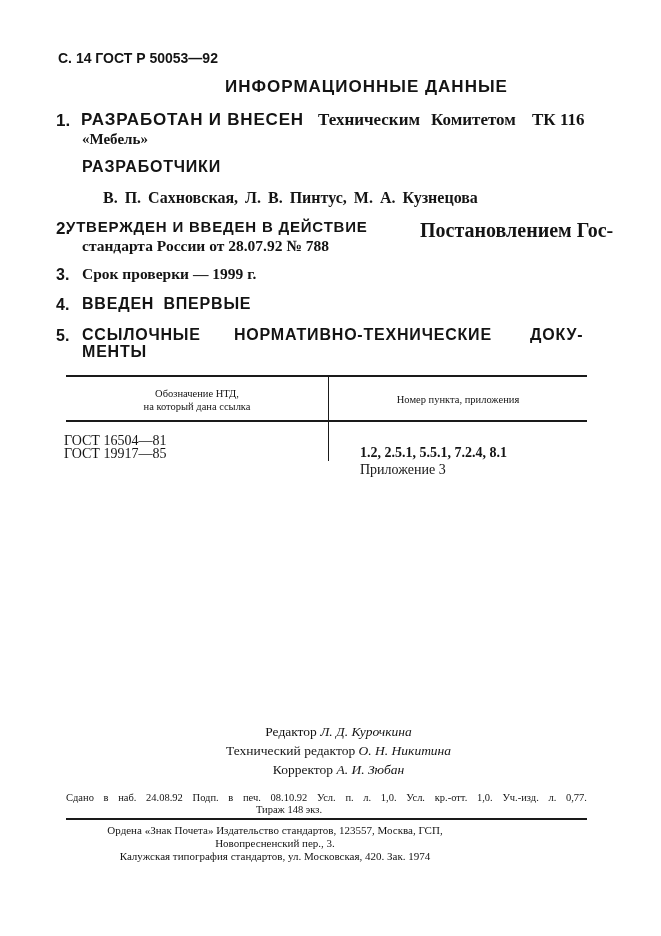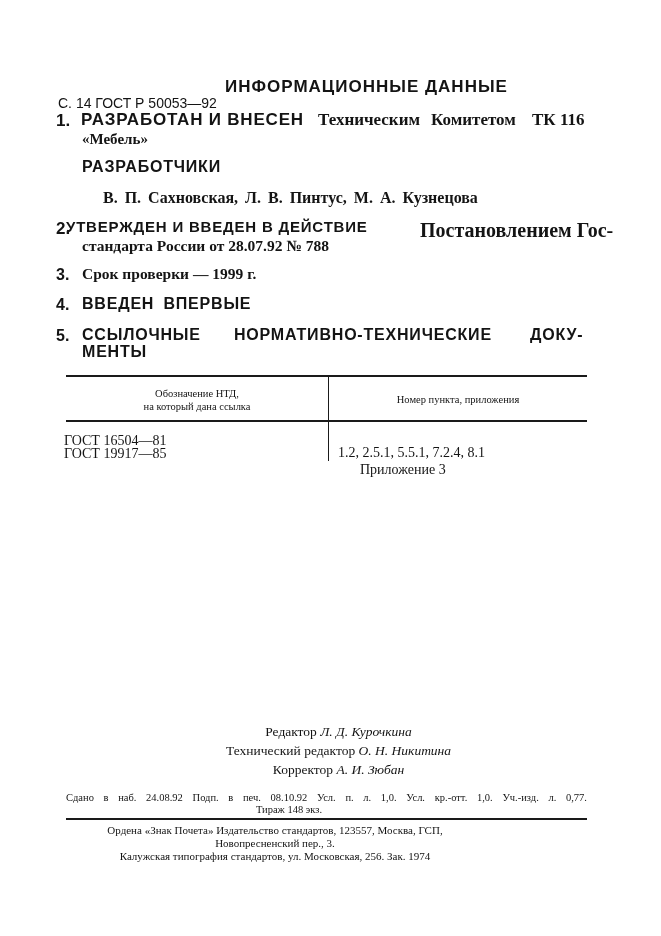--- a/index.html
+++ b/index.html
@@ -4,21 +4,21 @@
   <style>
     html, body { margin: 0; padding: 0; background: #ffffff; }
     body {
       width: 661px; height: 936px; position: relative; overflow: hidden;
       font-family: "Liberation Serif", "DejaVu Serif", serif;
       color: #141414;
     }
     .abs { position: absolute; white-space: nowrap; }
     .heading { font-family: "Liberation Sans", "DejaVu Sans", sans-serif; font-weight: bold; letter-spacing: 1px; }
 
-    .page-header { left: 58px; top: 50px; font-size: 14px; font-weight: normal; font-family: "Liberation Sans", sans-serif; margin-top: 45px; }
+    .page-header { left: 58px; top: 50px; font-size: 14px; font-weight: bold; font-family: "Liberation Sans", sans-serif; }
     .title { left: 0; width: 661px; text-align: center; top: 77px; font-size: 17px; margin-left: 36px; }
 
     .item-num { font-size: 16px; font-weight: bold; font-family: "Liberation Sans", sans-serif; }
     .sans-b { font-family: "Liberation Sans", sans-serif; font-weight: bold; letter-spacing: 0.8px; }
     .serif-b { font-family: "Liberation Serif", serif; font-weight: bold; }
 
     .hr { position: absolute; background: #1a1a1a; }
     .vr { position: absolute; background: #1a1a1a; width: 1px; }
 
     .th { font-size: 10.5px; text-align: center; line-height: 13px; }
@@ -85,21 +85,21 @@
     <div>на который дана ссылка</div>
   </div>
   <div class="abs th" style="left:329px; width:258px; top:393px;">Номер пункта, приложения</div>
 
   <div>
     <span class="abs td" style="left:64px; top:434px;">ГОСТ 16504—81</span>
     <span class="abs td" style="left:360px; top:433px;margin-top:30px;">Приложение 3</span>
   </div>
   <div>
     <span class="abs td" style="left:64px; top:447px;">ГОСТ 19917—85</span>
-    <span class="abs td" style="left:338px; top:446px;">1.2, 2.5.1, 5.5.1, 7.2.4, 8.1</span>
+    <span class="abs td" style="left:360px; top:446px;font-weight:bold;">1.2, 2.5.1, 5.5.1, 7.2.4, 8.1</span>
   </div>
 </div>
 
 <div class="abs credits" style="top:722px;">
   <div>
     <span>Редактор</span>
     <i>Л. Д. Курочкина</i>
   </div>
   <div>
     <span>Технический редактор</span>
@@ -111,14 +111,14 @@
   </div>
 </div>
 
 <div class="abs imprint" style="left:66px; width:521px; top:792px; text-align:justify; text-align-last:justify; word-spacing:1px;">Сдано в наб. 24.08.92 Подп. в печ. 08.10.92 Усл. п. л. 1,0. Усл. кр.-отт. 1,0. Уч.-изд. л. 0,77.</div>
 <div class="abs imprint" style="left:0; width:578px; top:804px; text-align:center;">Тираж 148 экз.</div>
 <div class="hr" style="left:66px; top:818px; width:521px; height:2px;"></div>
 
 <div class="abs footer" style="top:824px;">
   <div>Ордена «Знак Почета» Издательство стандартов, 123557, Москва, ГСП,</div>
   <div>Новопресненский пер., 3.</div>
-  <div>Калужская типография стандартов, ул. Московская, 256. Зак. 1974</div>
+  <div>Калужская типография стандартов, ул. Московская, 420. Зак. 1974</div>
 </div>
 
 </body></html>

